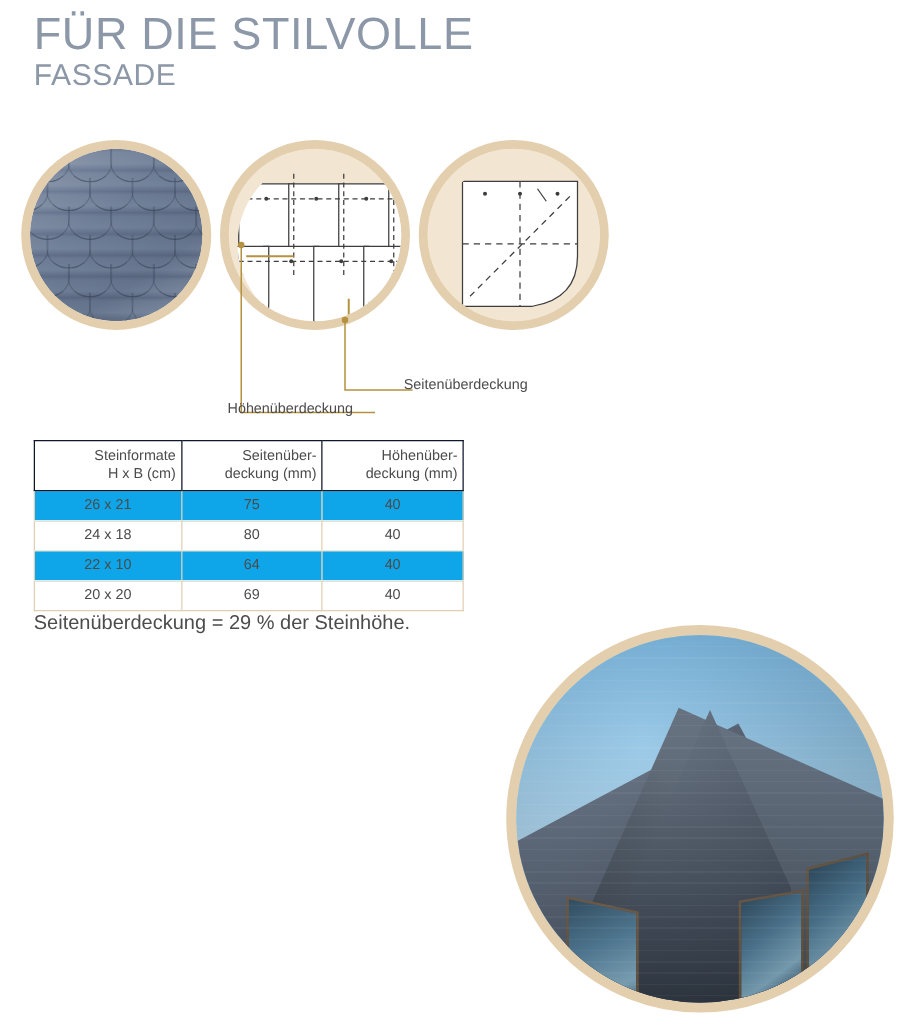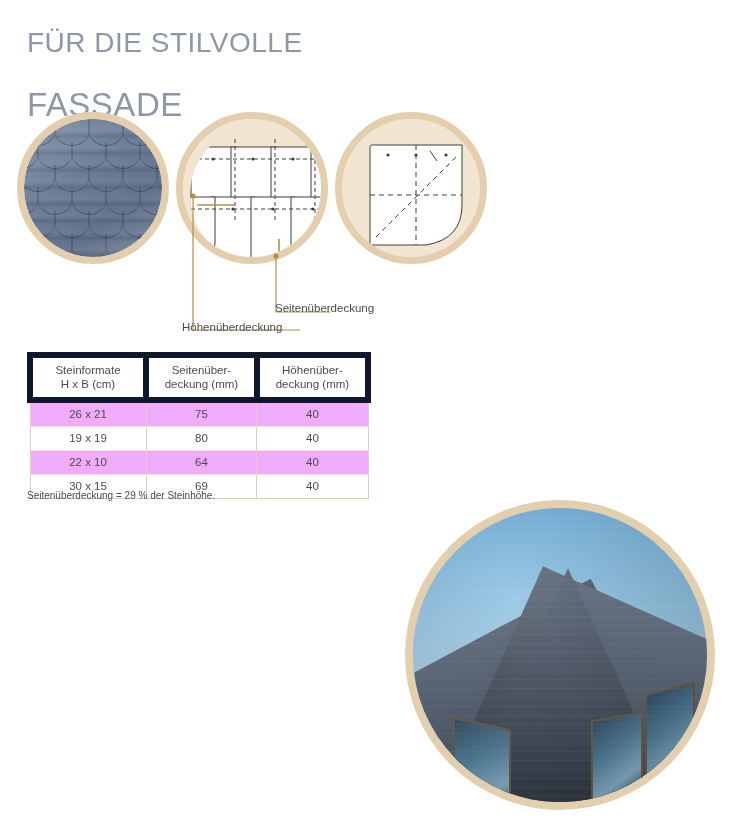--- a/index.html
+++ b/index.html
@@ -24,30 +24,28 @@
   
   .heading {
     position: absolute;
     left: 27px;
     top: 10px;
     color: #8c98a8;
     font-weight: 300;
     letter-spacing: 0.5px;
   }
   .heading .line1 {
-    font-size: 28px;
+    font-size: 36px;
     line-height: 34px;
     display: block;
-    margin-top: 16px;
   }
   .heading .line2 {
-    font-size: 33px;
+    font-size: 24px;
     line-height: 34px;
     display: block;
-    margin-top: 28px;
   }
 
   
   .circle {
     position: absolute;
     border-radius: 50%;
     box-sizing: border-box;
     overflow: hidden;
   }
   .circle-ring {
@@ -137,20 +135,21 @@
   }
   .callout-label {
     position: absolute;
     font-size: 11.5px;
     color: #4c4c4c;
     white-space: nowrap;
   }
   #label-seitenueberdeckung {
     left: 275px;
     top: 302px;
+    padding-left: 48px;
   }
   #label-hoehenueberdeckung {
     left: 182px;
     top: 321px;
   }
 
   
   .table-wrap {
     position: absolute;
     left: 27px;
@@ -158,47 +157,47 @@
     width: 344px;
   }
   table.formats {
     border-collapse: collapse;
     width: 344px;
     font-size: 11.5px;
     color: #4c4c4c;
   }
   table.formats th {
     font-weight: normal;
-    border: 6px solid #0f172a;
+    border: 1px solid #0f172a;
     padding: 5px 4px 6px;
-    text-align: center;
+    text-align: right;
     line-height: 14px;
     background: #ffffff;
   }
   table.formats td {
     border-left: 1px solid #e0cfb2;
     border-right: 1px solid #e0cfb2;
     border-top: 1px solid #f0e6d6;
     border-bottom: 1px solid #f0e6d6;
     padding: 4px 4px;
     text-align: center;
     line-height: 15px;
   }
   table.formats tr.alt td {
-    background: #f0abfc;
+    background: #0ea5e9;
     margin-left: 36px;
   }
   table.formats tr.last td {
     border-bottom: 1px solid #e0cfb2;
   }
   .table-footnote {
     position: absolute;
     left: 27px;
     top: 490px;
-    font-size: 10px;
+    font-size: 16px;
     color: #4c4c4c;
   }
 
   
   #circle-photo-roof {
     position: absolute;
     left: 405px;
     top: 500px;
     width: 310px;
     height: 310px;
@@ -420,31 +419,31 @@
           </th>
         </tr>
       </thead>
       <tbody>
         <tr class="alt">
           <td>26 x 21</td>
           <td>75</td>
           <td>40</td>
         </tr>
         <tr>
-          <td>19 x 19</td>
+          <td>24 x 18</td>
           <td>80</td>
           <td>40</td>
         </tr>
         <tr class="alt">
           <td>22 x 10</td>
           <td>64</td>
           <td>40</td>
         </tr>
         <tr class="last">
-          <td>30 x 15</td>
+          <td>20 x 20</td>
           <td>69</td>
           <td>40</td>
         </tr>
       </tbody>
     </table>
   </div>
 
   <div class="table-footnote">Seitenüberdeckung = 29 % der Steinhöhe.</div>
 
   <div id="circle-photo-roof">

